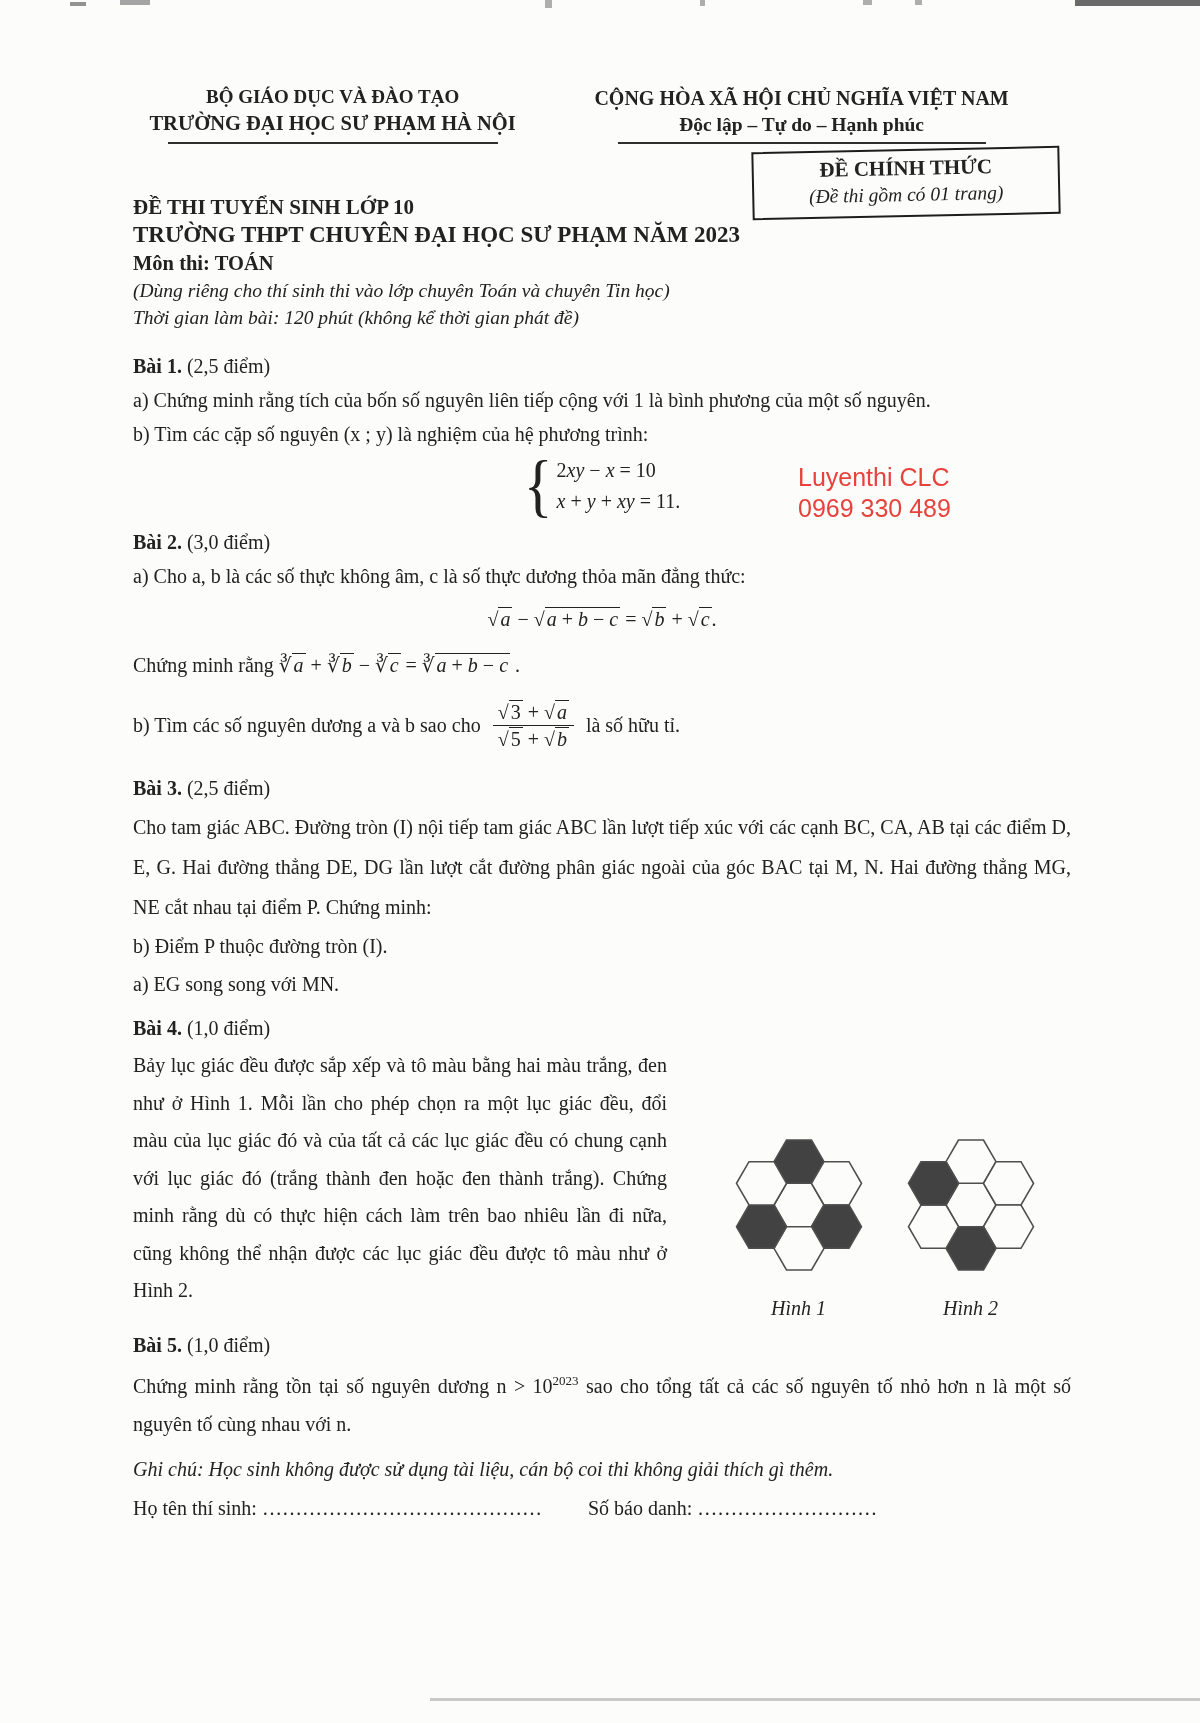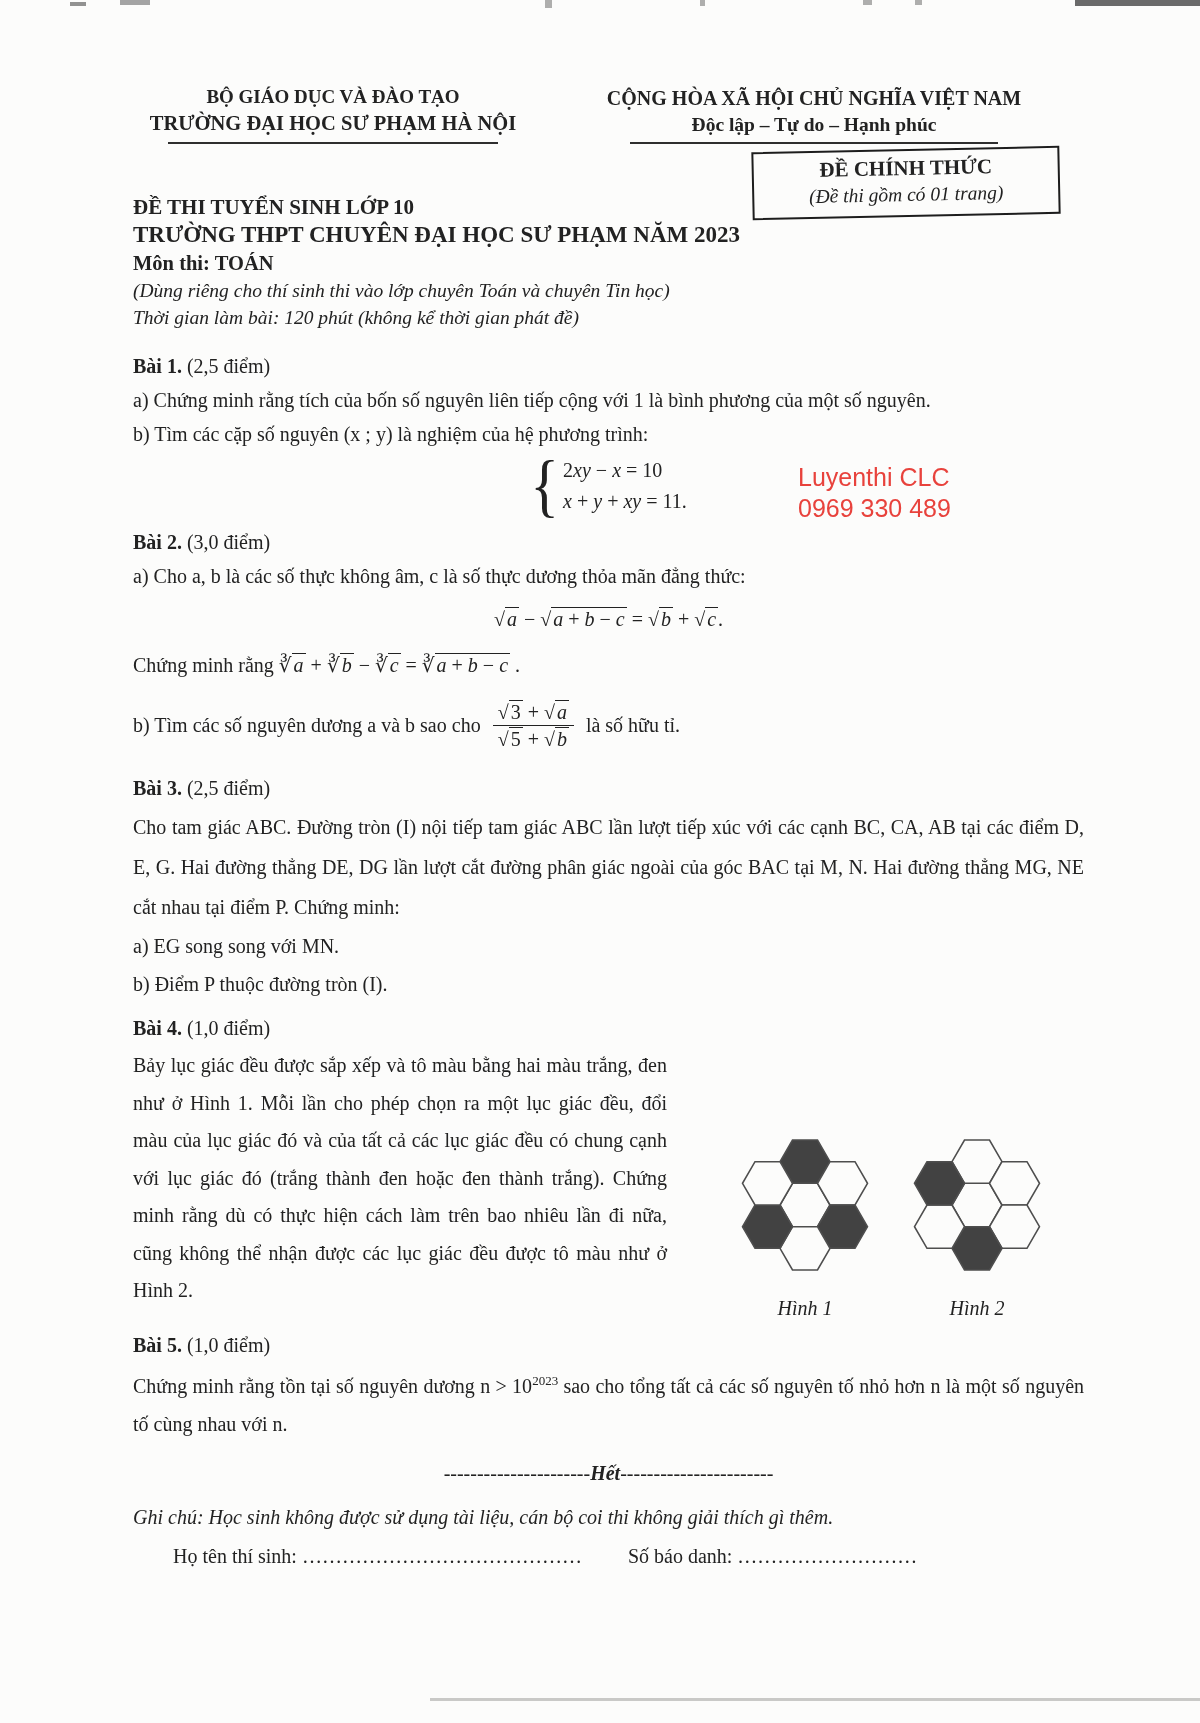--- a/index.html
+++ b/index.html
@@ -2,21 +2,21 @@
 <html><head>
 <meta charset="utf-8">
 <style>
   html,body{margin:0;padding:0;background:#e8e8e8;}
   .page{
     position:relative;width:1200px;height:1723px;margin:0 auto;
     background:#fcfcfb;overflow:hidden;
     font-family:"Liberation Serif","DejaVu Serif",serif;
     color:#222;font-size:20px;
   }
-  .content{position:absolute;left:133px;right:116px;top:84px;}
+  .content{position:absolute;left:133px;right:129px;top:84px;}
 
   
   .artifact{position:absolute;background:#3a3a3a;}
   .bottom-line{position:absolute;left:430px;right:0;top:1698px;height:3px;background:#c9c9c7;}
 
   
   .hdr{display:flex;justify-content:space-between;align-items:flex-start;}
   .hdr-left{width:400px;text-align:center;}
   .hdr-right{width:540px;text-align:center;}
   .hdr b{display:block;}
@@ -78,21 +78,21 @@
   .fig{text-align:center;}
   .fig svg{display:block;margin:0 auto;}
   .fig-label{font-style:italic;font-size:20px;margin-top:22px;}
 
   .b5-par{line-height:38px;text-align:justify;}
   sup{font-size:13px;}
 
   .het{text-align:center;font-style:italic;margin-top:12px;line-height:36px;}
   .het .w{font-weight:bold;}
   .note{font-style:italic;line-height:40px;margin-top:6px;}
-  .idrow{display:flex;line-height:38px;margin-left:40px;}
+  .idrow{display:flex;line-height:38px;}
   .idrow .sp{width:46px;}
 </style>
 </head>
 <body>
 
 <div class="page">
 
   <div class="artifact" style="left:70px;top:2px;width:16px;height:4px;opacity:.55"></div>
   <div class="artifact" style="left:120px;top:0;width:30px;height:5px;opacity:.45"></div>
   <div class="artifact" style="left:545px;top:0;width:7px;height:8px;opacity:.4"></div>
@@ -166,22 +166,22 @@
             <span class="fn"><span class="sq"><span class="sign">√</span><span class="rad"><span>3</span></span></span><span> + </span><span class="sq"><span class="sign">√</span><span class="rad"><span class="mi">a</span></span></span></span>
             <span class="fd"><span class="sq"><span class="sign">√</span><span class="rad"><span>5</span></span></span><span> + </span><span class="sq"><span class="sign">√</span><span class="rad"><span class="mi">b</span></span></span></span>
           </span></span>
       <span>là số hữu tỉ.</span>
     </div>
 
     <p class="prob-head">
       <b>Bài 3.</b><span> (2,5 điểm)</span>
     </p>
     <p class="b3-par">Cho tam giác ABC. Đường tròn (I) nội tiếp tam giác ABC lần lượt tiếp xúc với các cạnh BC, CA, AB tại các điểm D, E, G. Hai đường thẳng DE, DG lần lượt cắt đường phân giác ngoài của góc BAC tại M, N. Hai đường thẳng MG, NE cắt nhau tại điểm P. Chứng minh:</p>
+    <p class="b3-item">b) Điểm P thuộc đường tròn (I).</p>
     <p class="b3-item">a) EG song song với MN.</p>
-    <p class="b3-item">b) Điểm P thuộc đường tròn (I).</p>
 
     <p class="prob-head">
       <b>Bài 4.</b><span> (1,0 điểm)</span>
     </p>
     <div class="b4-row">
       <p class="b4-text">Bảy lục giác đều được sắp xếp và tô màu bằng hai màu trắng, đen như ở Hình 1. Mỗi lần cho phép chọn ra một lục giác đều, đổi màu của lục giác đó và của tất cả các lục giác đều có chung cạnh với lục giác đó (trắng thành đen hoặc đen thành trắng). Chứng minh rằng dù có thực hiện cách làm trên bao nhiêu lần đi nữa, cũng không thể nhận được các lục giác đều được tô màu như ở Hình 2.</p>
       <div class="b4-figs">
         <div class="fig">
           <span><svg viewBox="-68 -70 136 140" width="136" height="140">
                 <polygon points="25.0,0.0 12.5,21.7 -12.5,21.7 -25.0,0.0 -12.5,-21.7 12.5,-21.7" fill="#fcfcfb" stroke="#4e4e4e" stroke-width="1.6"></polygon>
@@ -209,23 +209,20 @@
       </div>
     </div>
 
     <p class="prob-head">
       <b>Bài 5.</b><span> (1,0 điểm)</span>
     </p>
     <p class="b5-par">
       <span>Chứng minh rằng tồn tại số nguyên dương n &gt; 10</span><sup>2023</sup><span> sao cho tổng tất cả các số nguyên tố nhỏ hơn n là một số nguyên tố cùng nhau với n.</span>
     </p>
 
-    <p class="het">
-      <span>----------------------</span><span class="w">Hết</span><span>-----------------------</span>
-    </p>
     <p class="note">Ghi chú: Học sinh không được sử dụng tài liệu, cán bộ coi thi không giải thích gì thêm.</p>
     <div class="idrow">
       <span>Họ tên thí sinh: ……………………………………</span>
       <span class="sp"></span>
       <span>Số báo danh: ………………………</span>
     </div>
 
   </div>
 </div>
 

